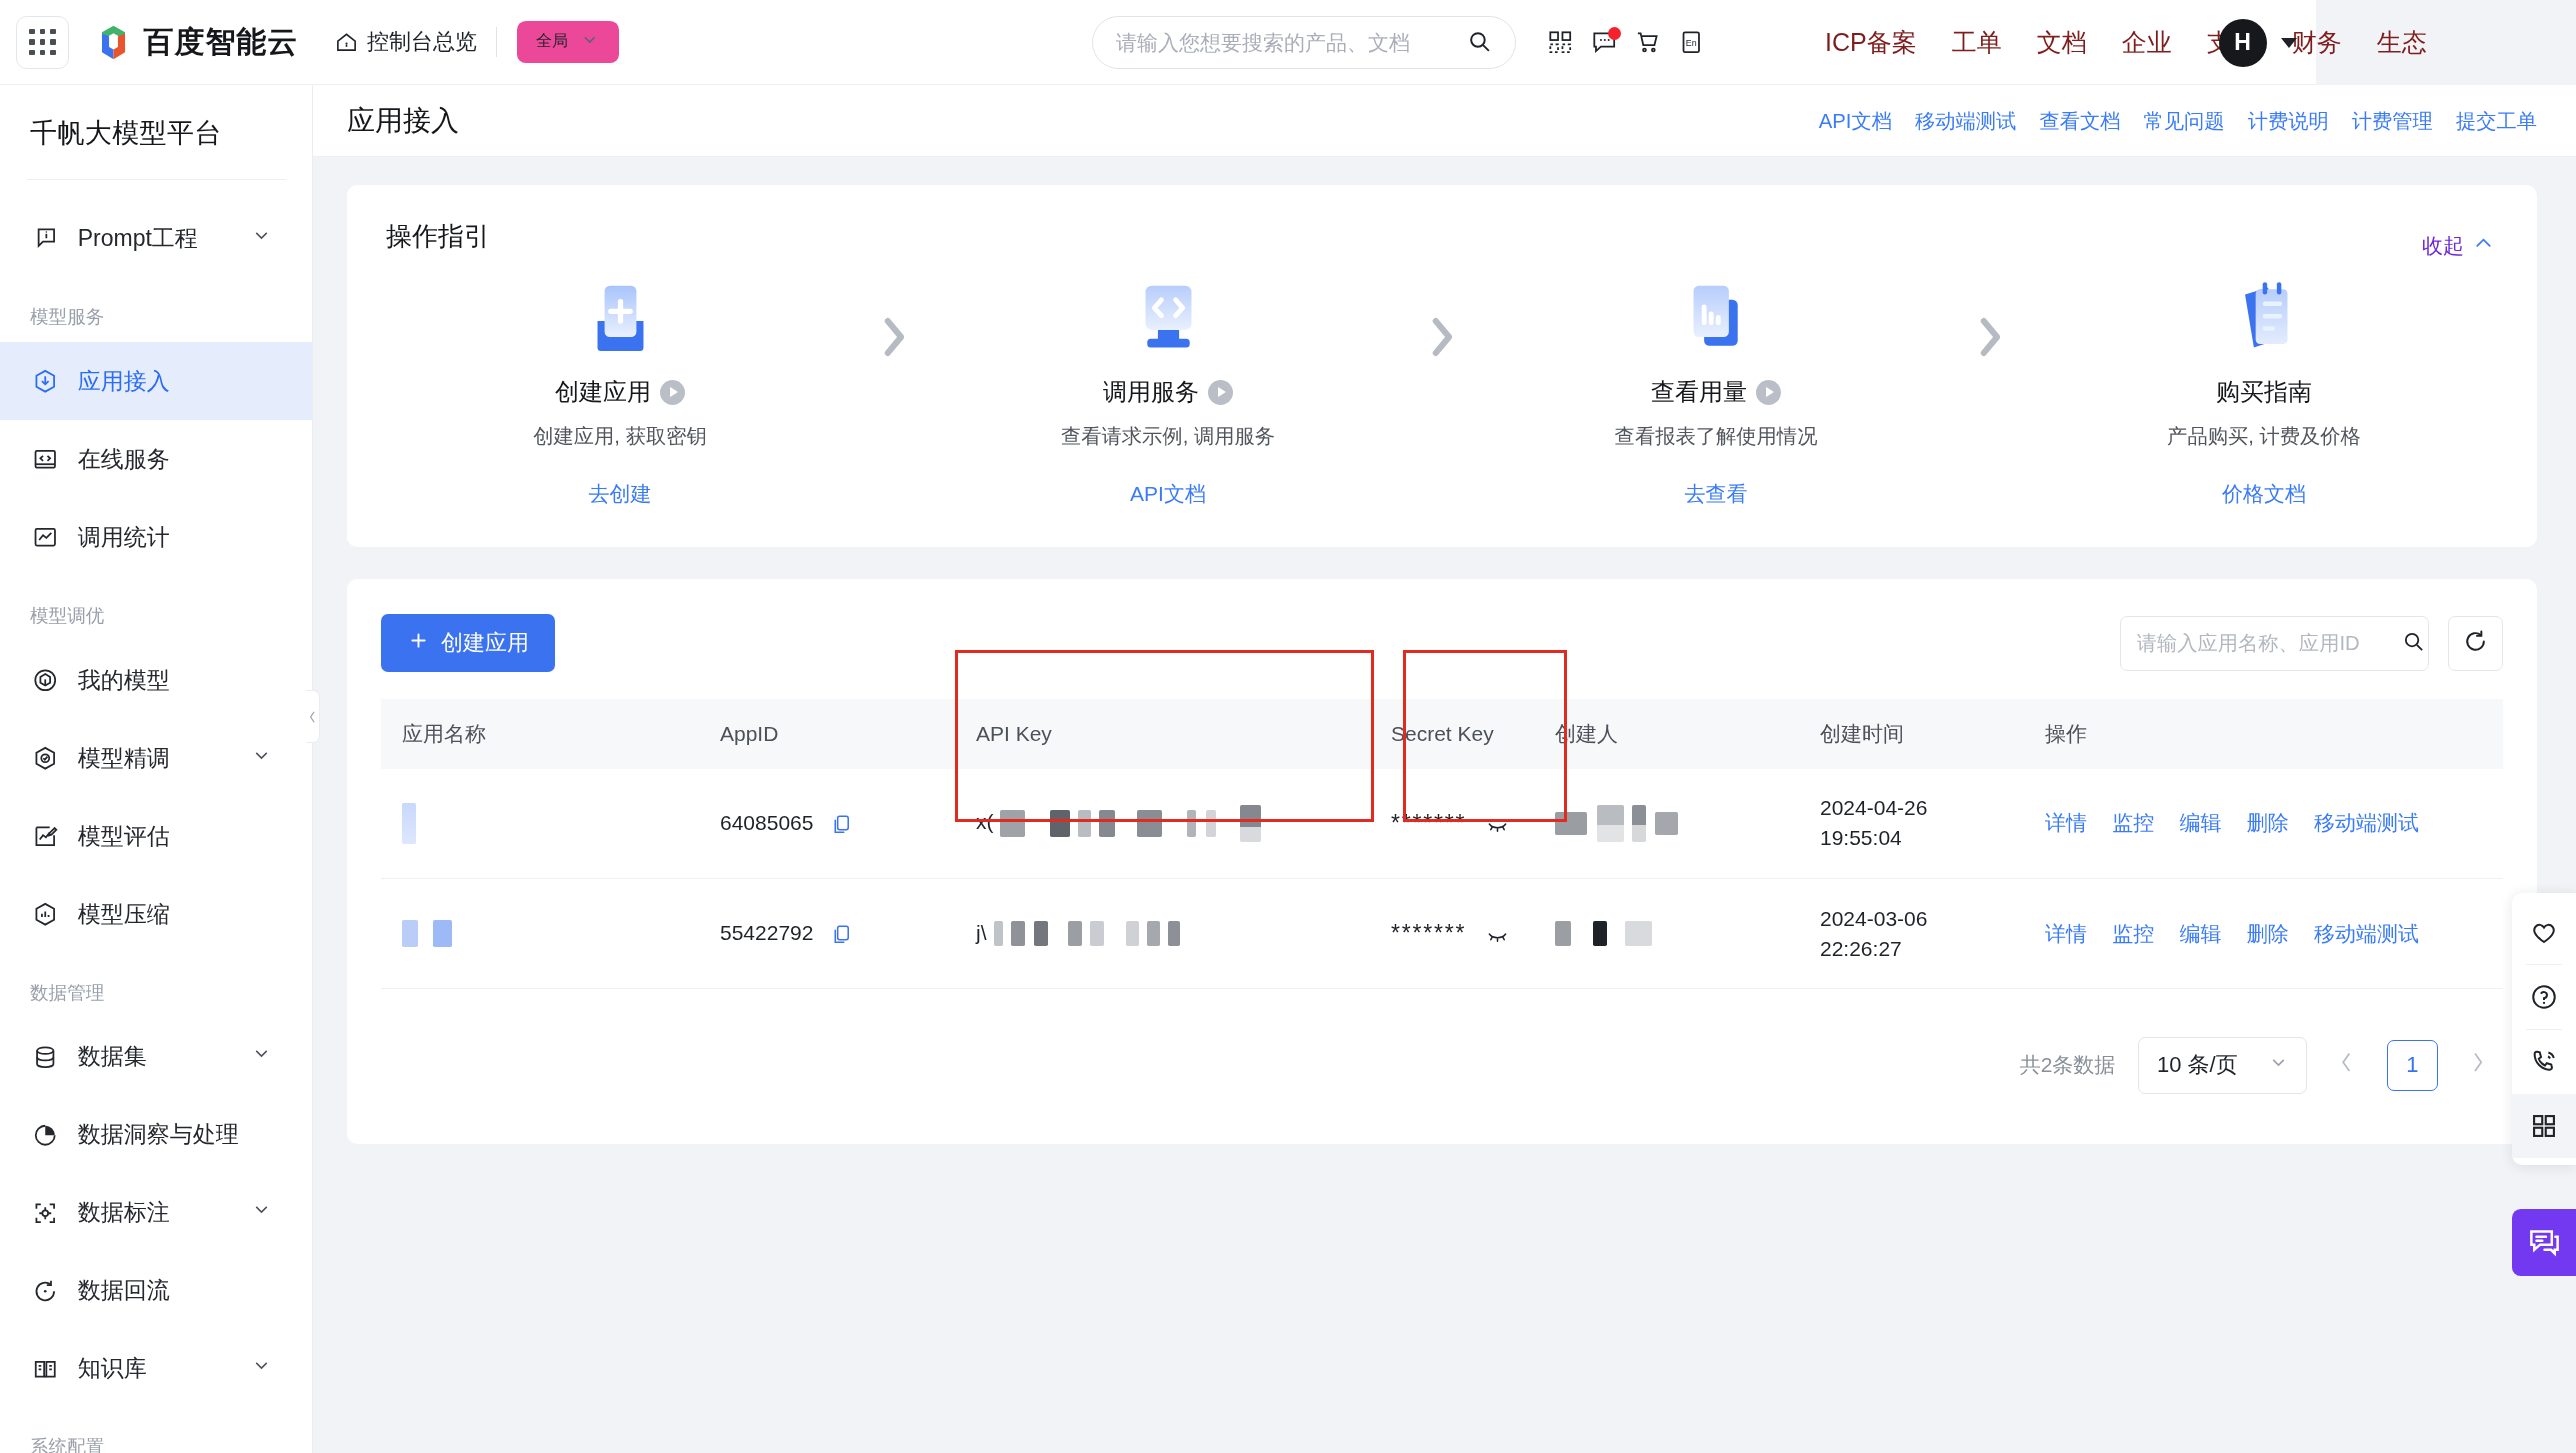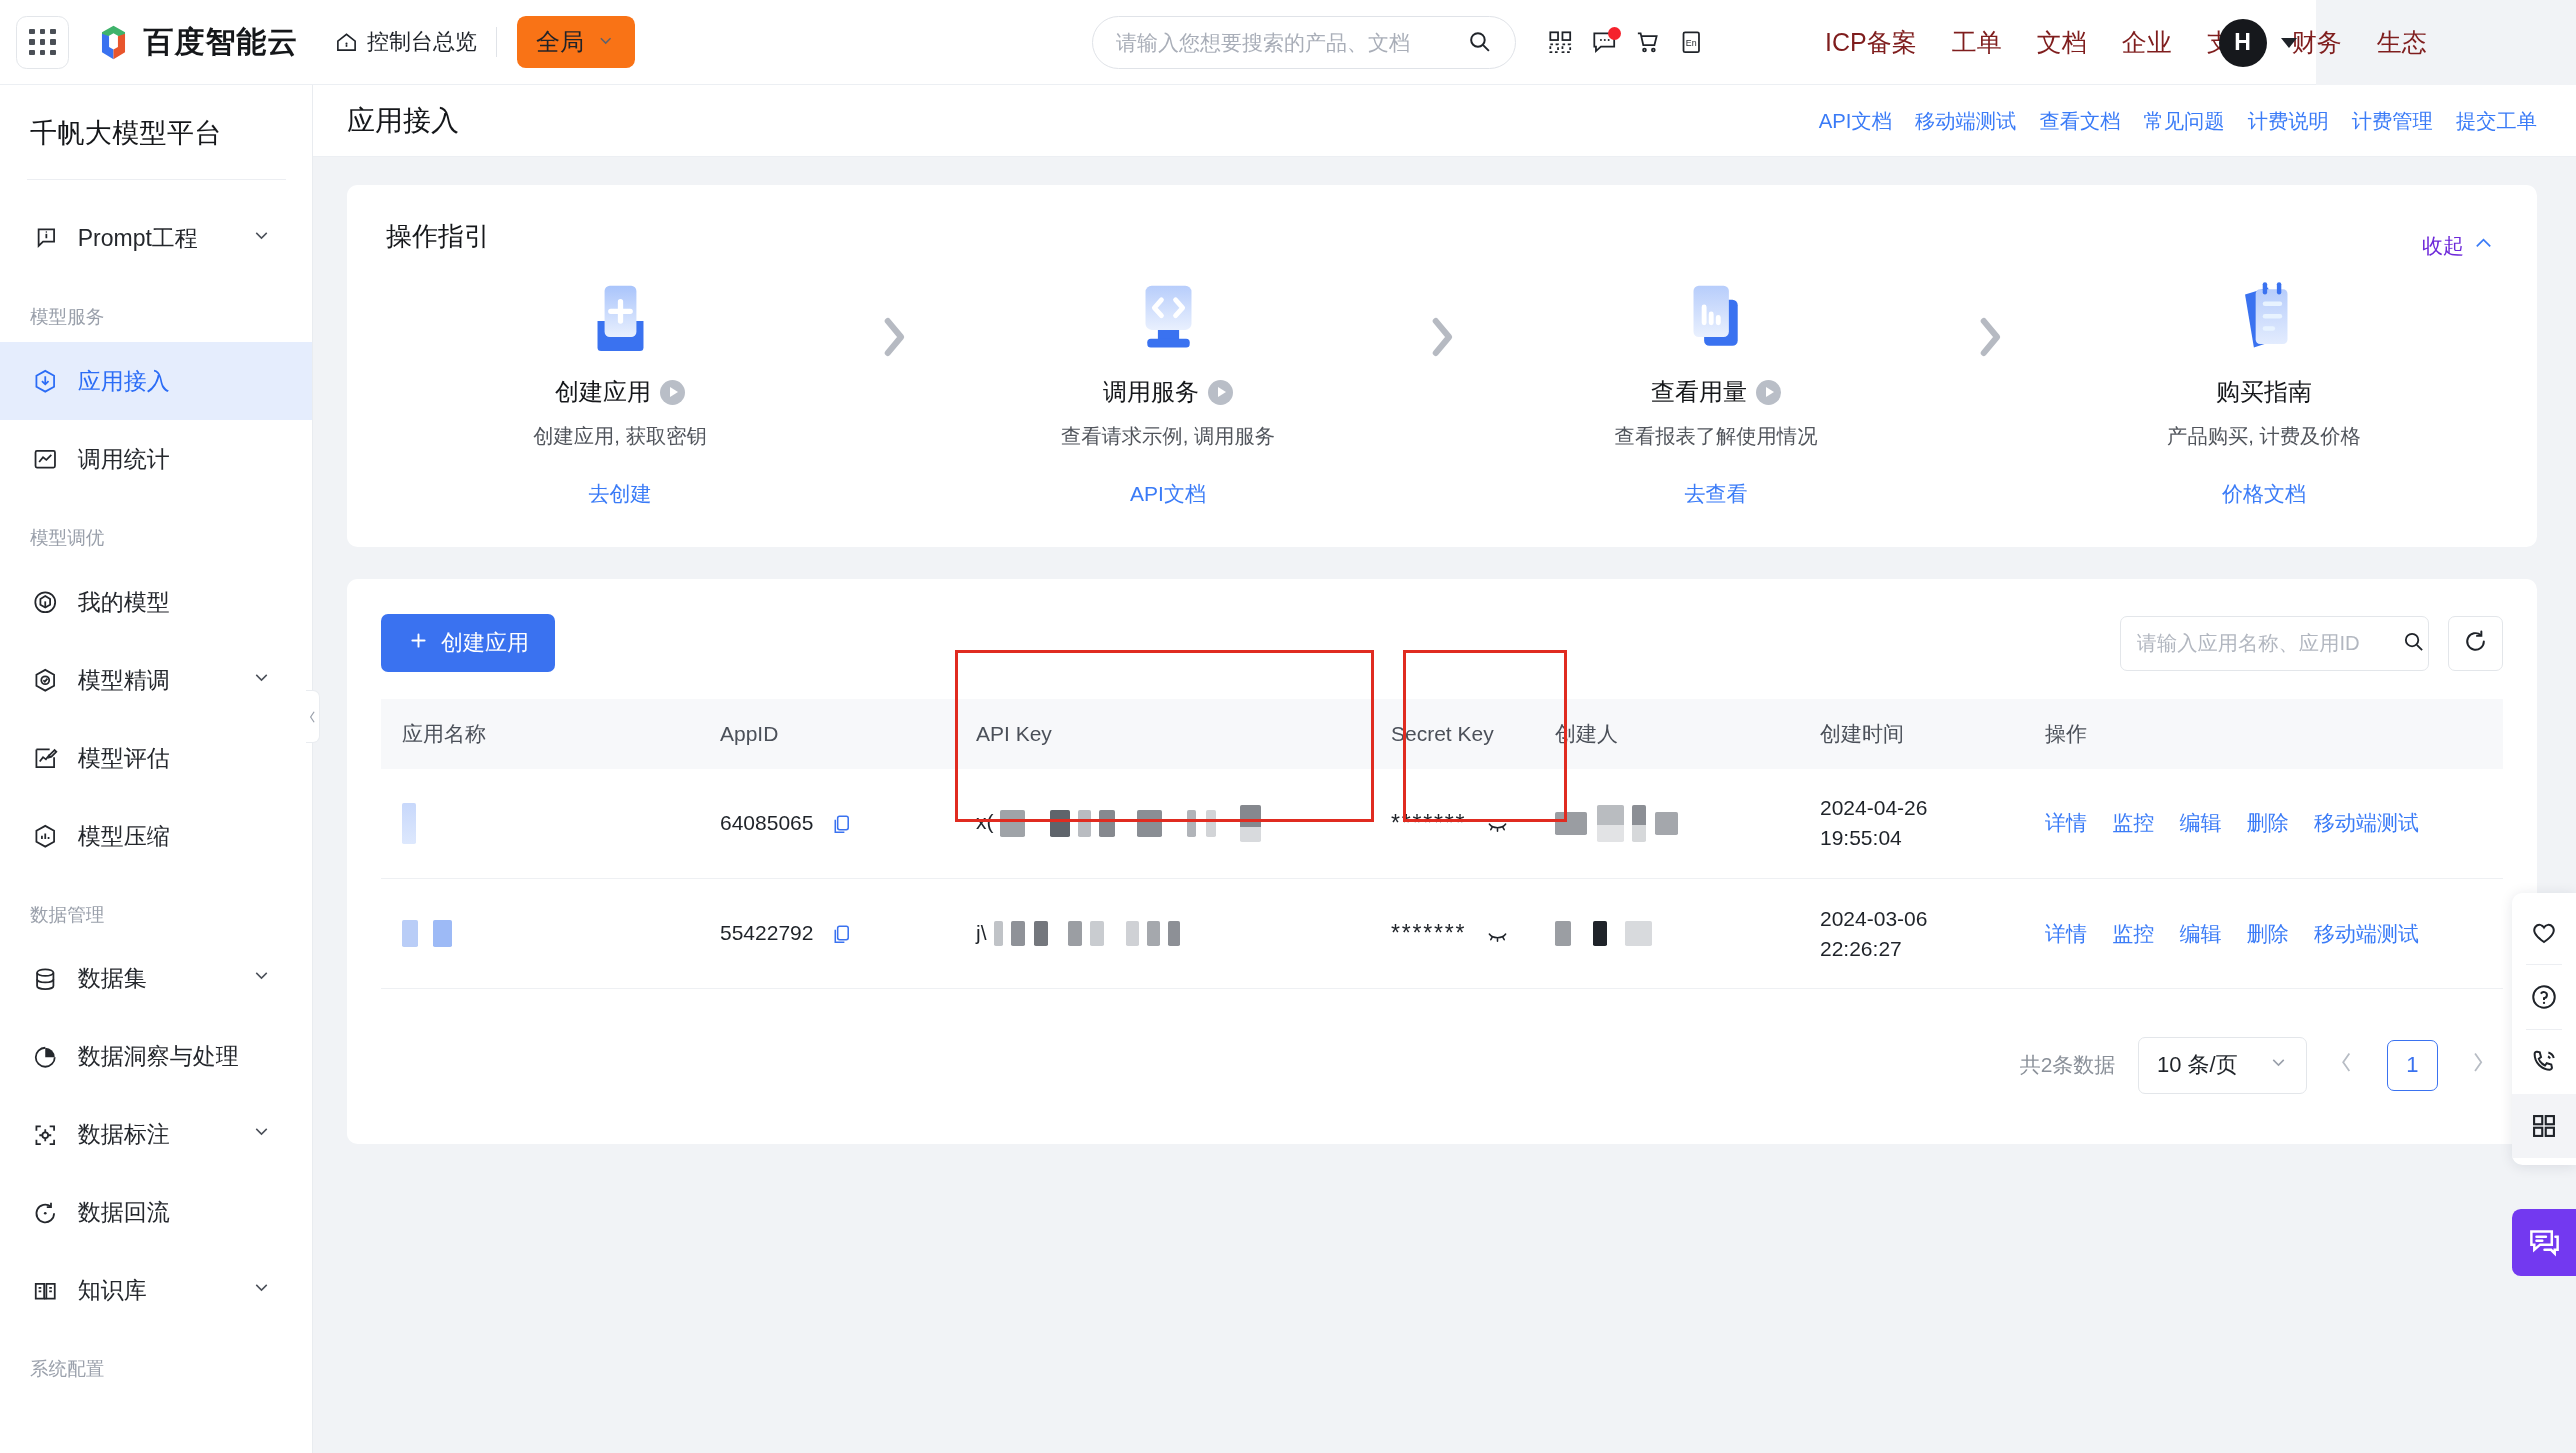--- a/index.html
+++ b/index.html
@@ -28,22 +28,22 @@
 
   .brand { display: flex; align-items: center; margin-left: 25px; }
   .brand-logo { width: 39px; height: 39px; position: relative; }
   .brand-text { font-size: 30px; font-weight: 700; color: #15171a; margin-left: 10.6px; letter-spacing: 0.9px; }
 
   .console-link { display: flex; align-items: center; margin-left: 37px; font-size: 22px; color: #1f2329; cursor: pointer; }
   .console-link .home-ic { margin-right: 8.8px; display:flex; }
   .vdiv { width: 0.9px; height: 30px; background: #e0e3e8; margin: 0 19.4px; }
 
   .scope-sel {
-    display: flex; align-items: center; gap: 12.4px; background: #f97316;
-    border-radius: 8.8px; padding: 9.7px 19.4px; font-size: 24px; color: #1f2329; cursor: pointer;
+    display: flex; align-items: center; gap: 12.4px; background: #ec4899;
+    border-radius: 8.8px; padding: 9.7px 19.4px; font-size: 16px; color: #1f2329; cursor: pointer;
   }
 
   .search-wrap { position: absolute; left: 1092px; top: 16px; width: 424px; height: 53px; }
   .search-box {
     width: 100%; height: 100%; border: 0.9px solid #e0e3e8; border-radius: 28px;
     display: flex; align-items: center; padding: 0 23px; background: #fff;
   }
   .search-box input {
     flex: 1; border: none; outline: none; font-size: 21px; color: #1f2329;
     font-family: inherit; background: transparent;
@@ -314,20 +314,31 @@
       <span class="si-ic">
         <svg width="26.5" height="26.5" viewBox="0 0 24 24" fill="none" stroke="#2b6cf6" stroke-width="1.6">
           <path d="M12 2.6 L20 7 V17 L12 21.4 L4 17 V7 Z"></path>
             <path d="M12 7.5 V14.5"></path>
             <path d="M9 11.8 L12 14.8 L15 11.8"></path>
         </svg>
       </span>
       <span class="si-label">应用接入</span>
     </div>
 
+    <div class="side-item">
+      <span class="si-ic">
+        <svg width="26.5" height="26.5" viewBox="0 0 24 24" fill="none" stroke="#24272c" stroke-width="1.6">
+          <rect x="3.2" y="4.5" width="17.6" height="15" rx="1.2"></rect>
+            <path d="M3.2 16.5 H20.8"></path>
+          <path d="M10 9 L7.6 11.2 L10 13.4"></path>
+            <path d="M14 9 L16.4 11.2 L14 13.4"></path>
+        </svg>
+      </span>
+      <span class="si-label">在线服务</span>
+    </div>
 
     <div class="side-item">
       <span class="si-ic">
         <svg width="26.5" height="26.5" viewBox="0 0 24 24" fill="none" stroke="#24272c" stroke-width="1.6">
           <rect x="3.2" y="4.5" width="17.6" height="15" rx="1.3"></rect>
             <path d="M6.5 14.5 L10 10.2 L13 12.6 L17.5 8"></path>
         </svg>
       </span>
       <span class="si-label">调用统计</span>
     </div>

